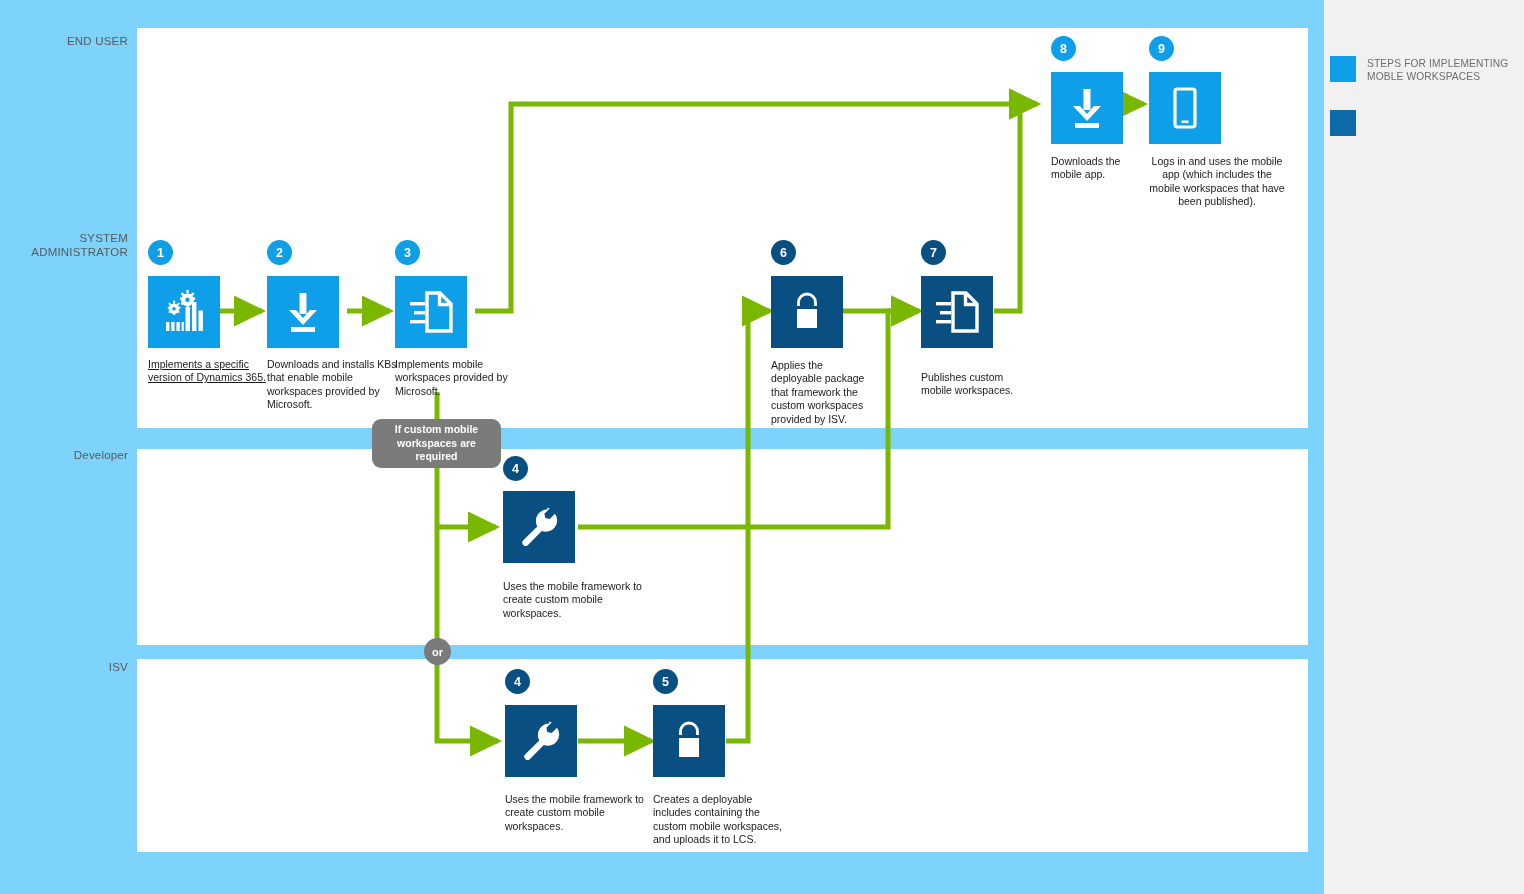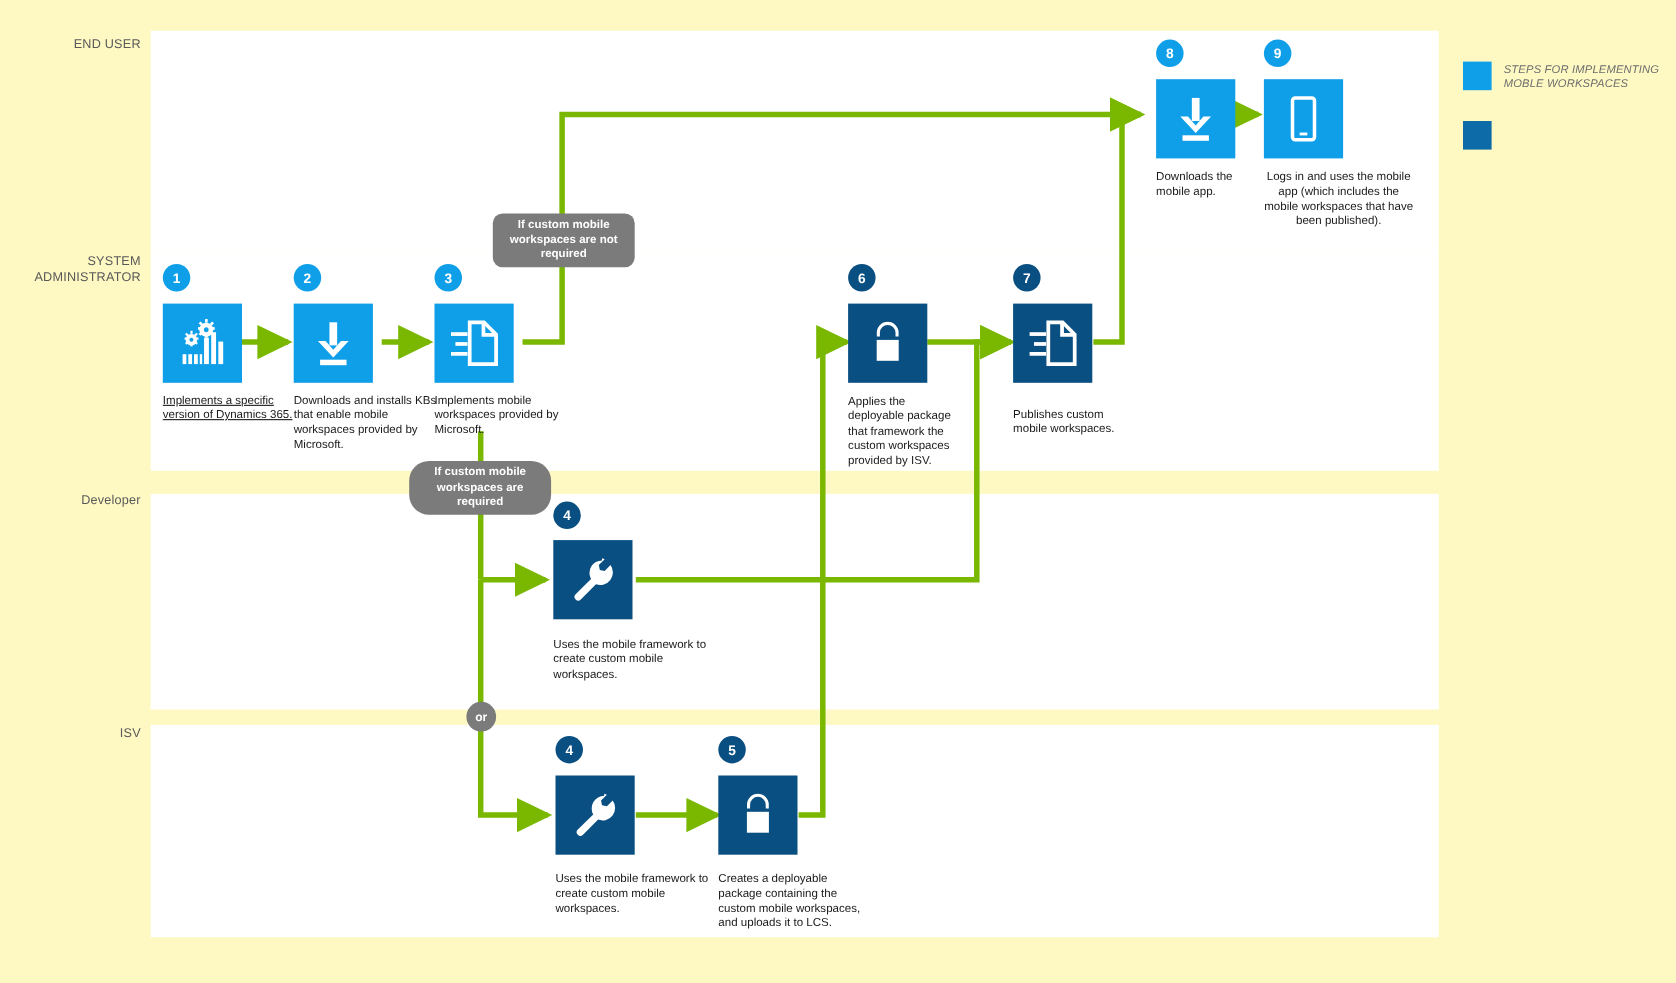--- a/index.html
+++ b/index.html
@@ -9,23 +9,23 @@
     background: #f1f1f1;
   }
   body {
     width: 1524px;
     height: 894px;
     font-family: "Liberation Sans", sans-serif;
     overflow: hidden;
   }
   #stage {
     position: relative;
-    width: 1524px;
+    width: 1324px;
     height: 894px;
-    background: #fef9c3;
+    background: #7dd3fc;
   }
 
   
   .lane {
     position: absolute;
     background: #ffffff;
     left: 137px;
     width: 1171px;
   }
   .lane-label {
@@ -131,21 +131,20 @@
     margin-right: 11px;
   }
   .legend-swatch.light { background: #0f9fe8; }
   .legend-swatch.dark  { background: #0d6ba8; }
   .legend-text {
     font-size: 10.2px;
     line-height: 13.2px;
     color: #6d6d6d;
     letter-spacing: .15px;
     padding-top: 1px;
-    font-style: italic;
   }
   svg.gicon { display:block; }
 </style>
 </head>
 <body>
 
 <div id="stage">
 
   <div class="lane" style="top:28px;  height:200px;"></div>
   <div class="lane" style="top:228px; height:200px;"></div>
@@ -296,21 +295,21 @@
     <div class="step-tile dark" style="left:0px; top:36px;">
       <span>
         <svg class="gicon" width="38" height="40" viewBox="0 0 38 40">
           <g fill="none" stroke="#ffffff" stroke-width="2.8">
             <path d="M10.5,14 v-3.5 a8.5,8.5 0 0,1 17,0 V14"></path>
           </g>
           <rect x="9" y="17" width="20" height="19" fill="#ffffff"></rect>
         </svg>
       </span>
     </div>
-    <div class="step-caption" style="left:0px; top:124px; width:140px;">Creates a deployable package containing the custom mobile workspaces, and uploads it to LCS.</div>
+    <div class="step-caption" style="left:0px; top:124px; width:140px;">Creates a deployable includes containing the custom mobile workspaces, and uploads it to LCS.</div>
   </div>
 
   <div class="step" style="left:771px; top:240px;">
     <div class="step-badge dark" style="left:0px; top:0px;">6</div>
     <div class="step-tile dark" style="left:0px; top:36px;">
       <span>
         <svg class="gicon" width="38" height="40" viewBox="0 0 38 40">
           <g fill="none" stroke="#ffffff" stroke-width="2.8">
             <path d="M10.5,14 v-3.5 a8.5,8.5 0 0,1 17,0 V14"></path>
           </g>
@@ -361,23 +360,22 @@
       <span>
         <svg class="gicon" width="32" height="44" viewBox="0 0 32 44">
           <rect x="6" y="3" width="20" height="38" rx="2.5" ry="2.5" fill="none" stroke="#ffffff" stroke-width="3.2"></rect>
           <rect x="12.5" y="34.5" width="7" height="2.6" fill="#ffffff"></rect>
         </svg>
       </span>
     </div>
     <div class="step-caption" style="left:0px; top:119px; width:136px;text-align:center;">Logs in and uses the mobile app (which includes the mobile workspaces that have been published).</div>
   </div>
 
-  <div class="callout" style="left:448px; top:194px; width:129px; height:49px;">If custom mobile workspaces are not required</div>
-
-  <div class="callout" style="left:372px; top:419px; width:129px; height:49px;border-radius:18px;">If custom mobile workspaces are required</div>
+
+  <div class="callout" style="left:372px; top:419px; width:129px; height:49px;">If custom mobile workspaces are required</div>
 
   <div class="or-badge" style="left:424px; top:638px;">or</div>
 
   <div id="legend">
     <div class="legend-row">
       <div class="legend-swatch light"></div>
       <div class="legend-text">STEPS FOR IMPLEMENTING MOBLE WORKSPACES</div>
     </div>
     <div class="legend-row">
       <div class="legend-swatch dark"></div>

